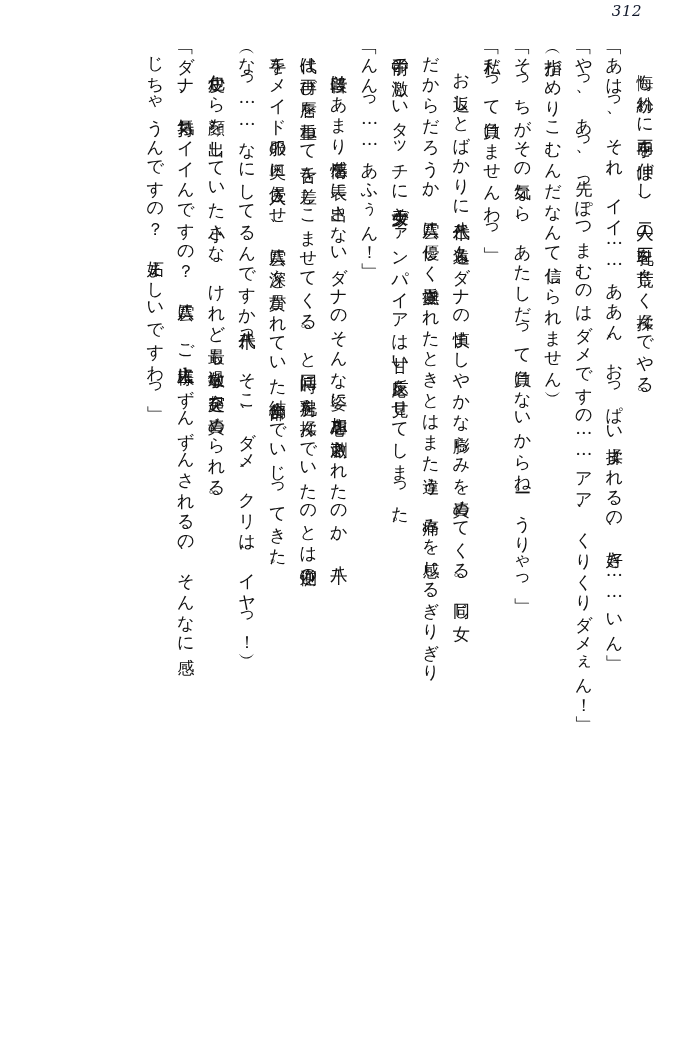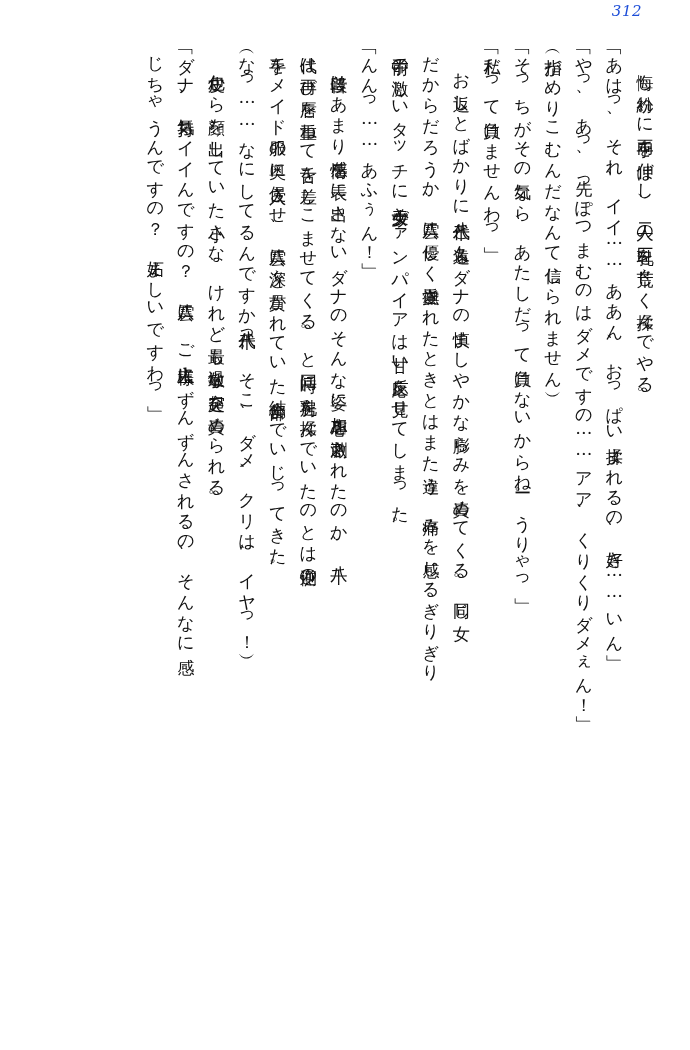--- a/index.html
+++ b/index.html
@@ -25,21 +25,21 @@
 
   
   .page-number {
     position: absolute;
     top: 2px;
     right: 48px;
     font-family: "DejaVu Serif", "Liberation Serif", serif;
     font-style: italic;
     font-size: 15px;
     letter-spacing: 0.5px;
-    color: #1d4ed8;
+    color: #0f172a;
   }
 
   
   .text-block {
     position: absolute;
     top: 44px;
     right: 30px;
     left: 30px;
     height: 965px;
     writing-mode: vertical-rl;

